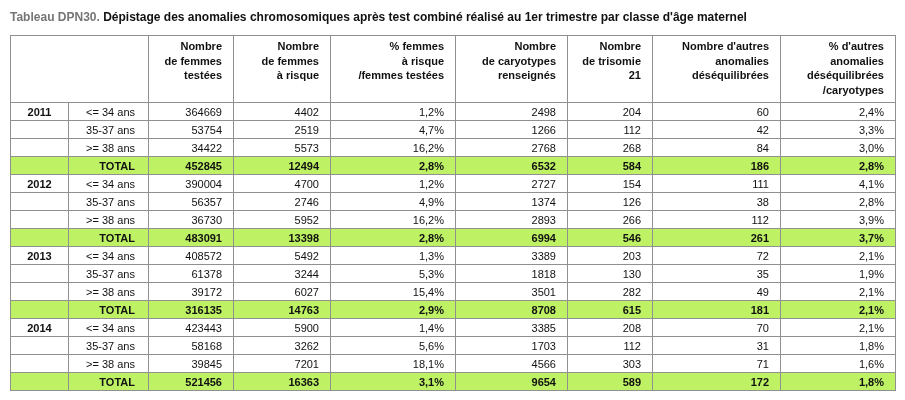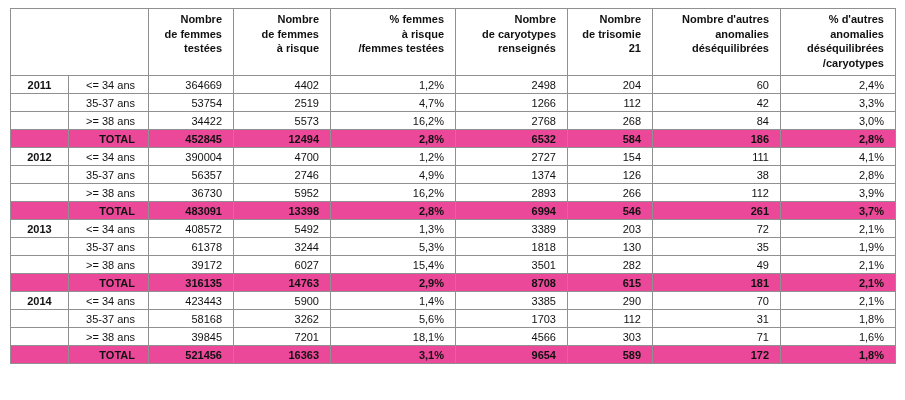--- a/index.html
+++ b/index.html
@@ -14,27 +14,31 @@
     font-weight:bold; color:#111;
     text-align:right; vertical-align:top;
     padding:3px 11px 3px 2px; height:60px;
     white-space:pre-line; line-height:1.32;
   }
   tbody td{
     height:15px; padding:1px 11px 1px 2px;
     text-align:right; white-space:nowrap; color:#111;
   }
   td.year-cell{text-align:center; font-weight:bold; padding:1px 2px;}
-  tr.total-row td{background:#ec4899; font-weight:bold;}
+  tr.total-row td{background:#bef264; font-weight:bold;}
   td.age-cell{padding-right:13px;text-align:right;}
 </style>
 </head>
 <body>
 
 <div class="page">
+  <div class="title">
+    <span class="title-prefix">Tableau DPN30.</span>
+    <span class="title-main">Dépistage des anomalies chromosomiques après test combiné réalisé au 1er trimestre par classe d'âge maternel</span>
+  </div>
 
   <table>
     <colgroup>
       <col style="width:58px">
         <col style="width:80px">
         <col style="width:85px">
       <col style="width:97px">
         <col style="width:125px">
         <col style="width:112px">
       <col style="width:85px">
@@ -201,21 +205,21 @@
           <td class="num-cell">181</td>
           <td class="num-cell">2,1%</td>
         </tr>
         <tr>
           <td class="year-cell">2014</td>
           <td class="age-cell">&lt;= 34 ans</td>
           <td class="num-cell">423443</td>
           <td class="num-cell">5900</td>
           <td class="num-cell">1,4%</td>
           <td class="num-cell">3385</td>
-          <td class="num-cell">290</td>
+          <td class="num-cell">208</td>
           <td class="num-cell">70</td>
           <td class="num-cell">2,1%</td>
         </tr>
         <tr>
           <td class="year-cell"></td>
           <td class="age-cell">35-37 ans</td>
           <td class="num-cell">58168</td>
           <td class="num-cell">3262</td>
           <td class="num-cell">5,6%</td>
           <td class="num-cell">1703</td>

